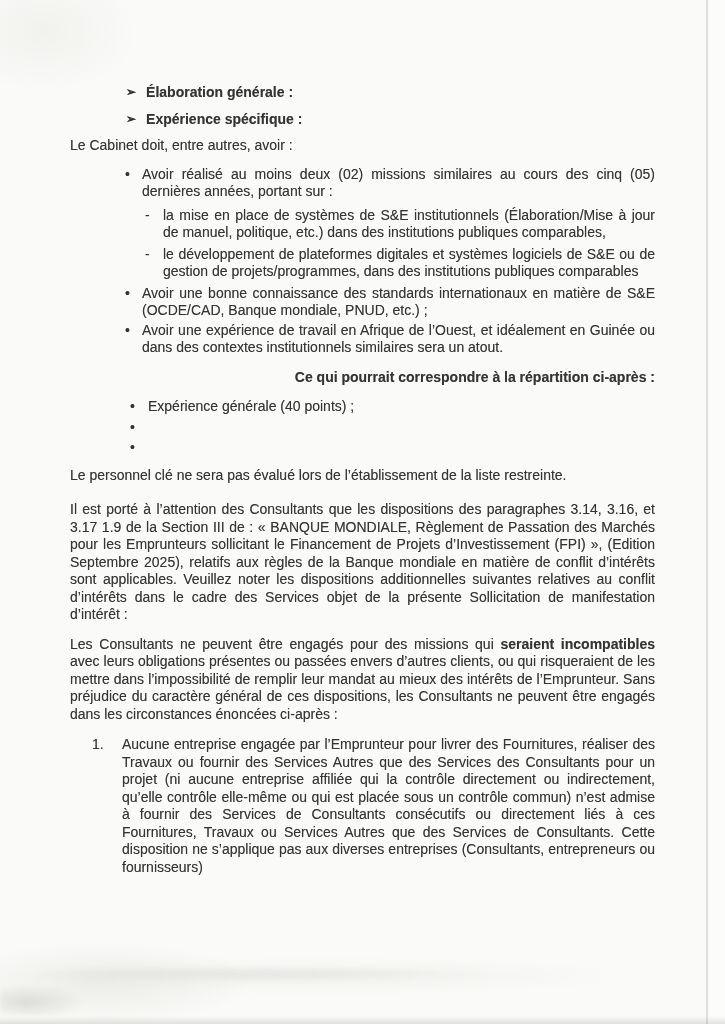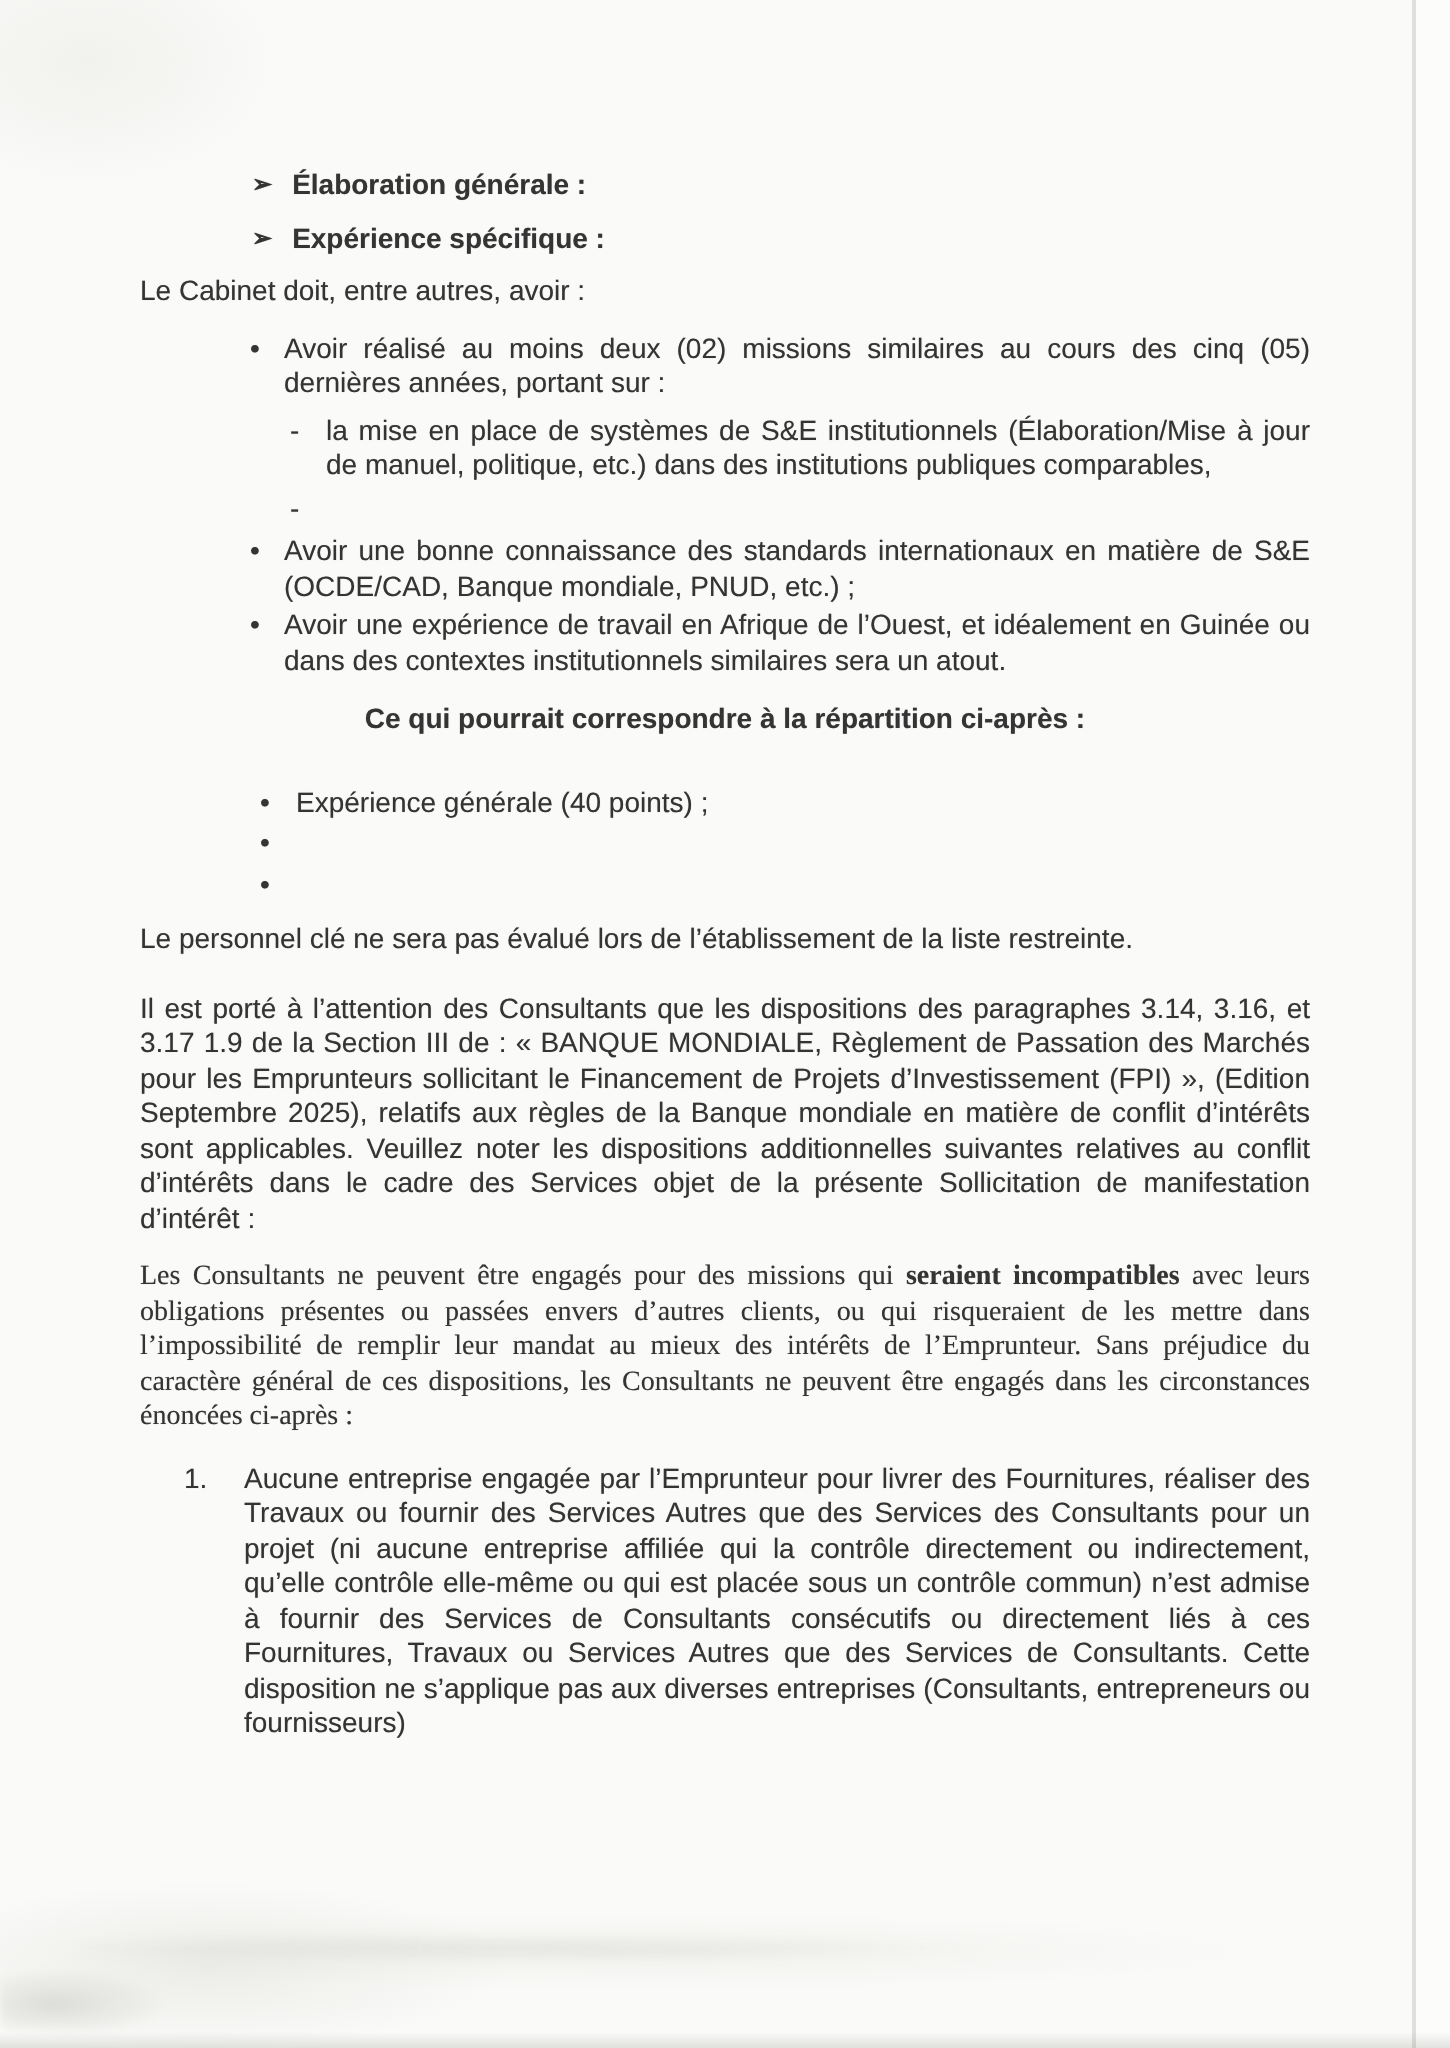--- a/index.html
+++ b/index.html
@@ -39,37 +39,37 @@
     text-align: justify;
     text-shadow: 0 0 0.4px rgba(60,60,60,0.45);
   }
   .para { margin: 0 0 11px; }
   .h-arrow {
     display: flex; gap: 10px;
     margin: 0 0 9px 56px;
     font-weight: bold; text-align: left;
   }
   .arrow-glyph { flex: 0 0 auto; font-size: 12px; line-height: 17.5px; }
-  .h-bold { font-weight: bold; text-align: center; margin: 12px 0 24px; }
+  .h-bold { font-weight: bold; text-align: right; margin: 12px 0 12px; }
 
   .li  { display: flex; margin-bottom: 2px; }
   .li .marker { flex: 0 0 17px; margin-left: 55px; }
   .li .li-text { flex: 1 1 auto; }
 
   .sub { display: flex; margin-bottom: 4px; }
   .sub .marker { flex: 0 0 18px; margin-left: 75px; }
   .sub .li-text { flex: 1 1 auto; }
   .sub-list { margin: 6px 0 4px; }
 
   .score { display: flex; margin-bottom: 3px; }
   .score .marker { flex: 0 0 18px; margin-left: 60px; }
 
   .p3 { margin: 10px 0 10px; }
   .p4 { margin: 17px 0 12px; }
-  .p5 { margin: 0 0 13px; font-family: Liberation Serif, serif; }
+  .p5 { margin: 0 0 13px; }
   .bold-inline { font-weight: bold; }
 
   .num-item { display: flex; }
   .num-item .num { flex: 0 0 30px; margin-left: 22px; }
   .num-item .li-text { flex: 1 1 auto; }
 </style>
 </head>
 <body>
 
 <div class="page">
@@ -101,20 +101,21 @@
         <div class="li-text">Avoir réalisé au moins deux (02) missions similaires au cours des cinq (05) dernières années, portant sur :</div>
       </div>
 
       <div class="sub-list">
         <div class="sub">
           <span class="marker">-</span>
           <div class="li-text">la mise en place de systèmes de S&amp;E institutionnels (Élaboration/Mise à jour de manuel, politique, etc.) dans des institutions publiques comparables,</div>
         </div>
         <div class="sub">
           <span class="marker">-</span>
+          <div class="li-text">le développement de plateformes digitales et systèmes logiciels de S&amp;E ou de gestion de projets/programmes, dans des institutions publiques comparables</div>
         </div>
       </div>
 
       <div class="li">
         <span class="marker">•</span>
         <div class="li-text">Avoir une bonne connaissance des standards internationaux en matière de S&amp;E (OCDE/CAD, Banque mondiale, PNUD, etc.) ;</div>
       </div>
       <div class="li">
         <span class="marker">•</span>
         <div class="li-text">Avoir une expérience de travail en Afrique de l’Ouest, et idéalement en Guinée ou dans des contextes institutionnels similaires sera un atout.</div>

